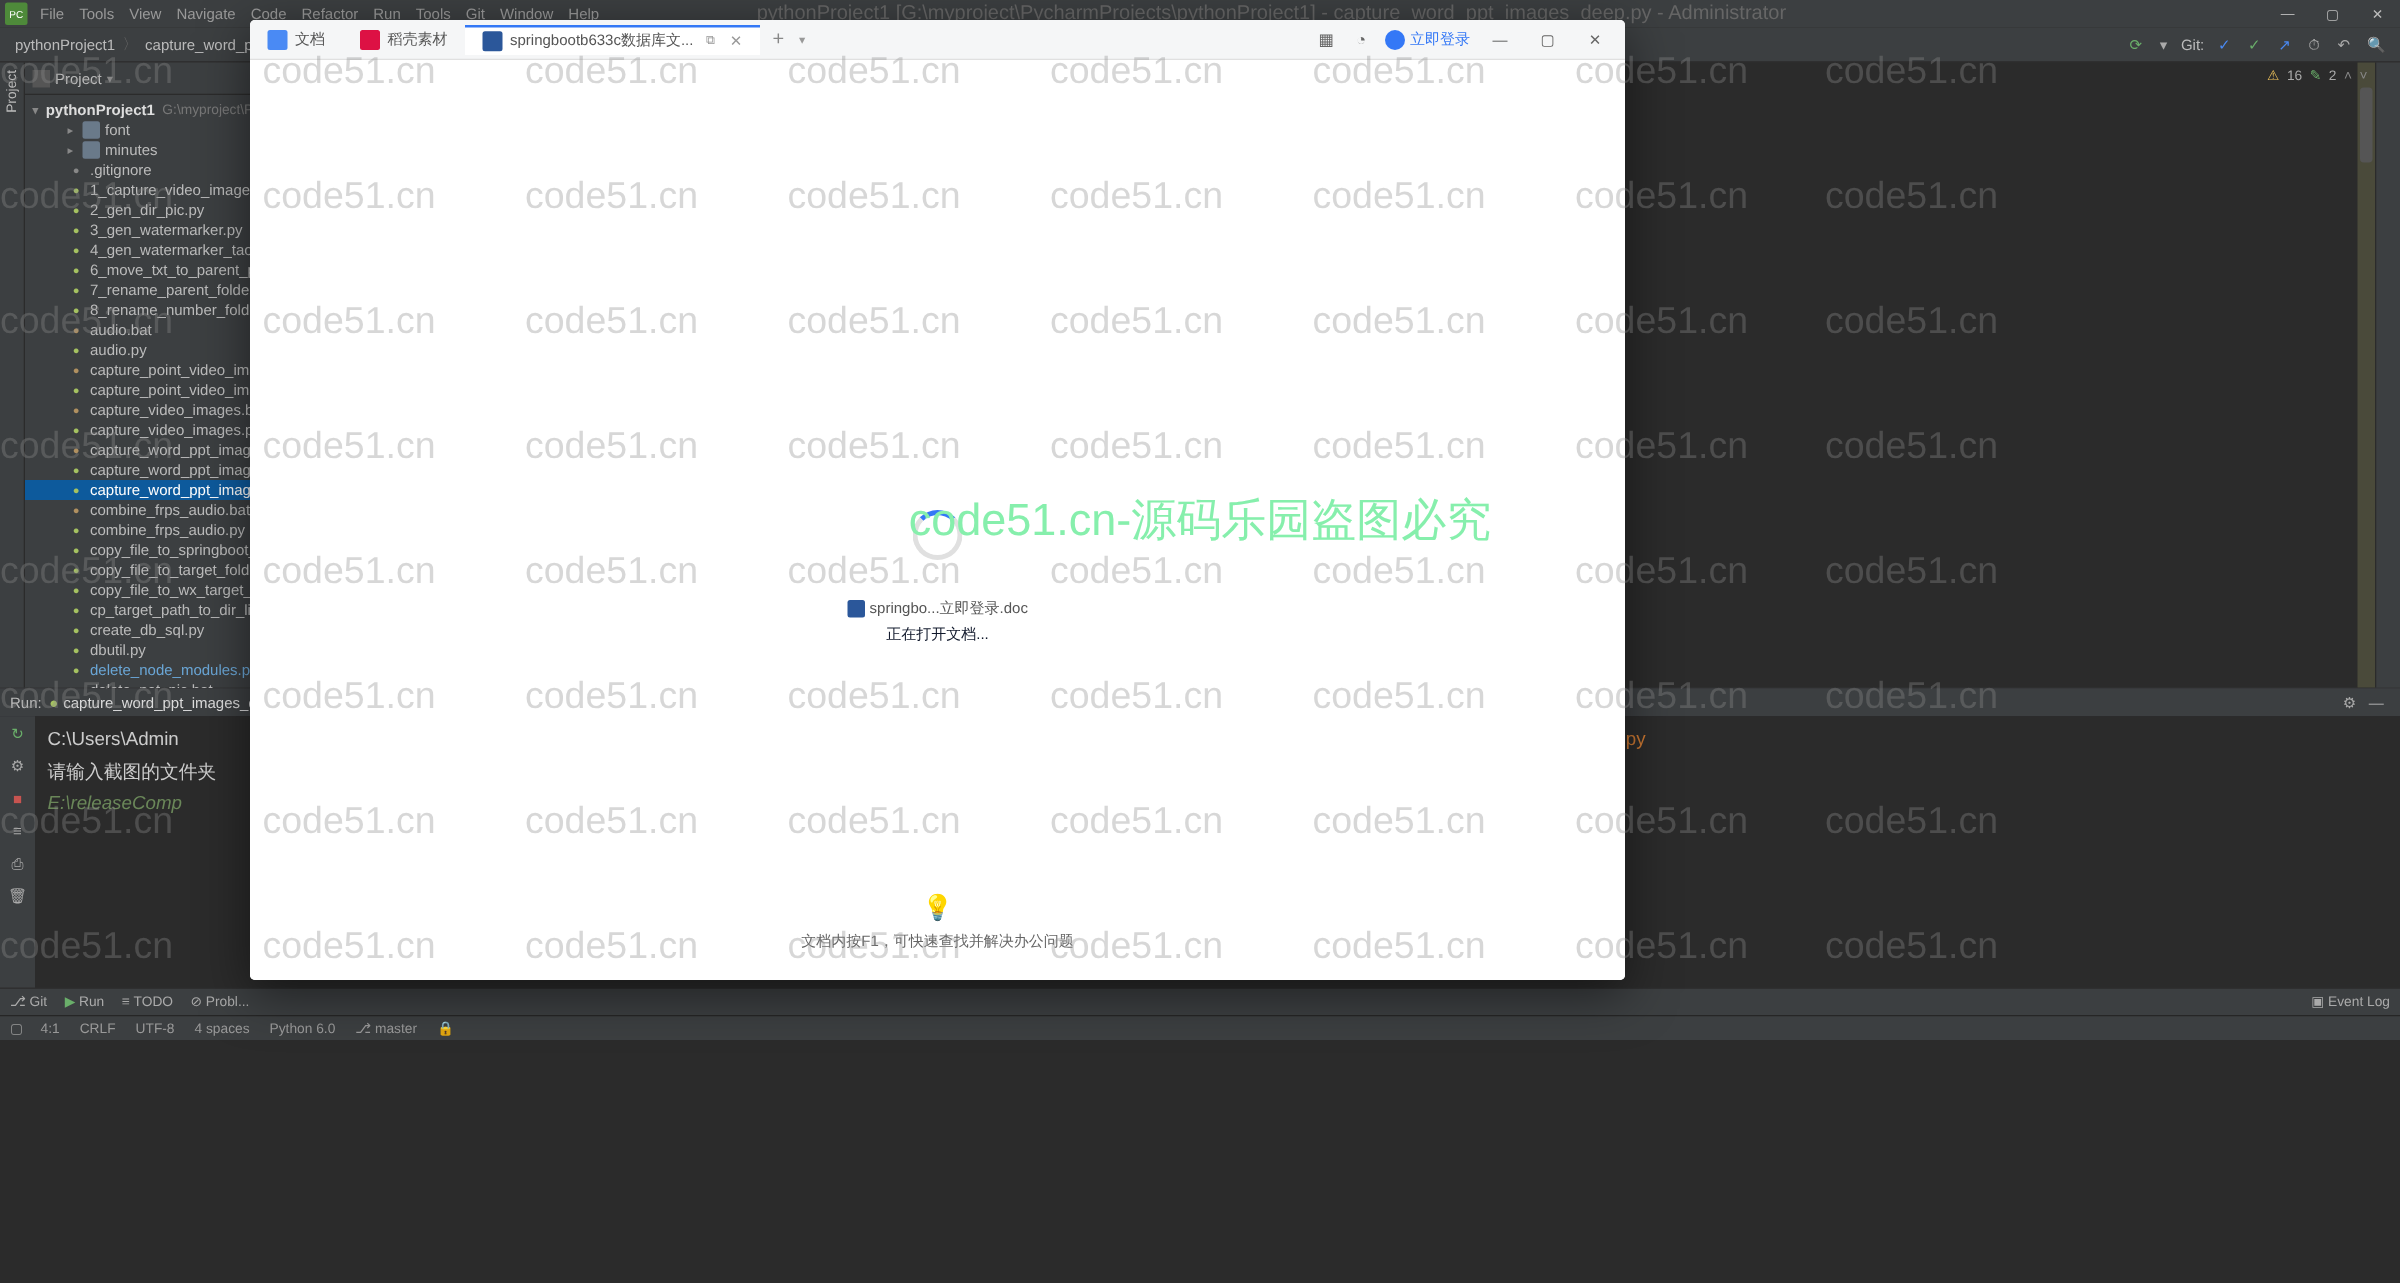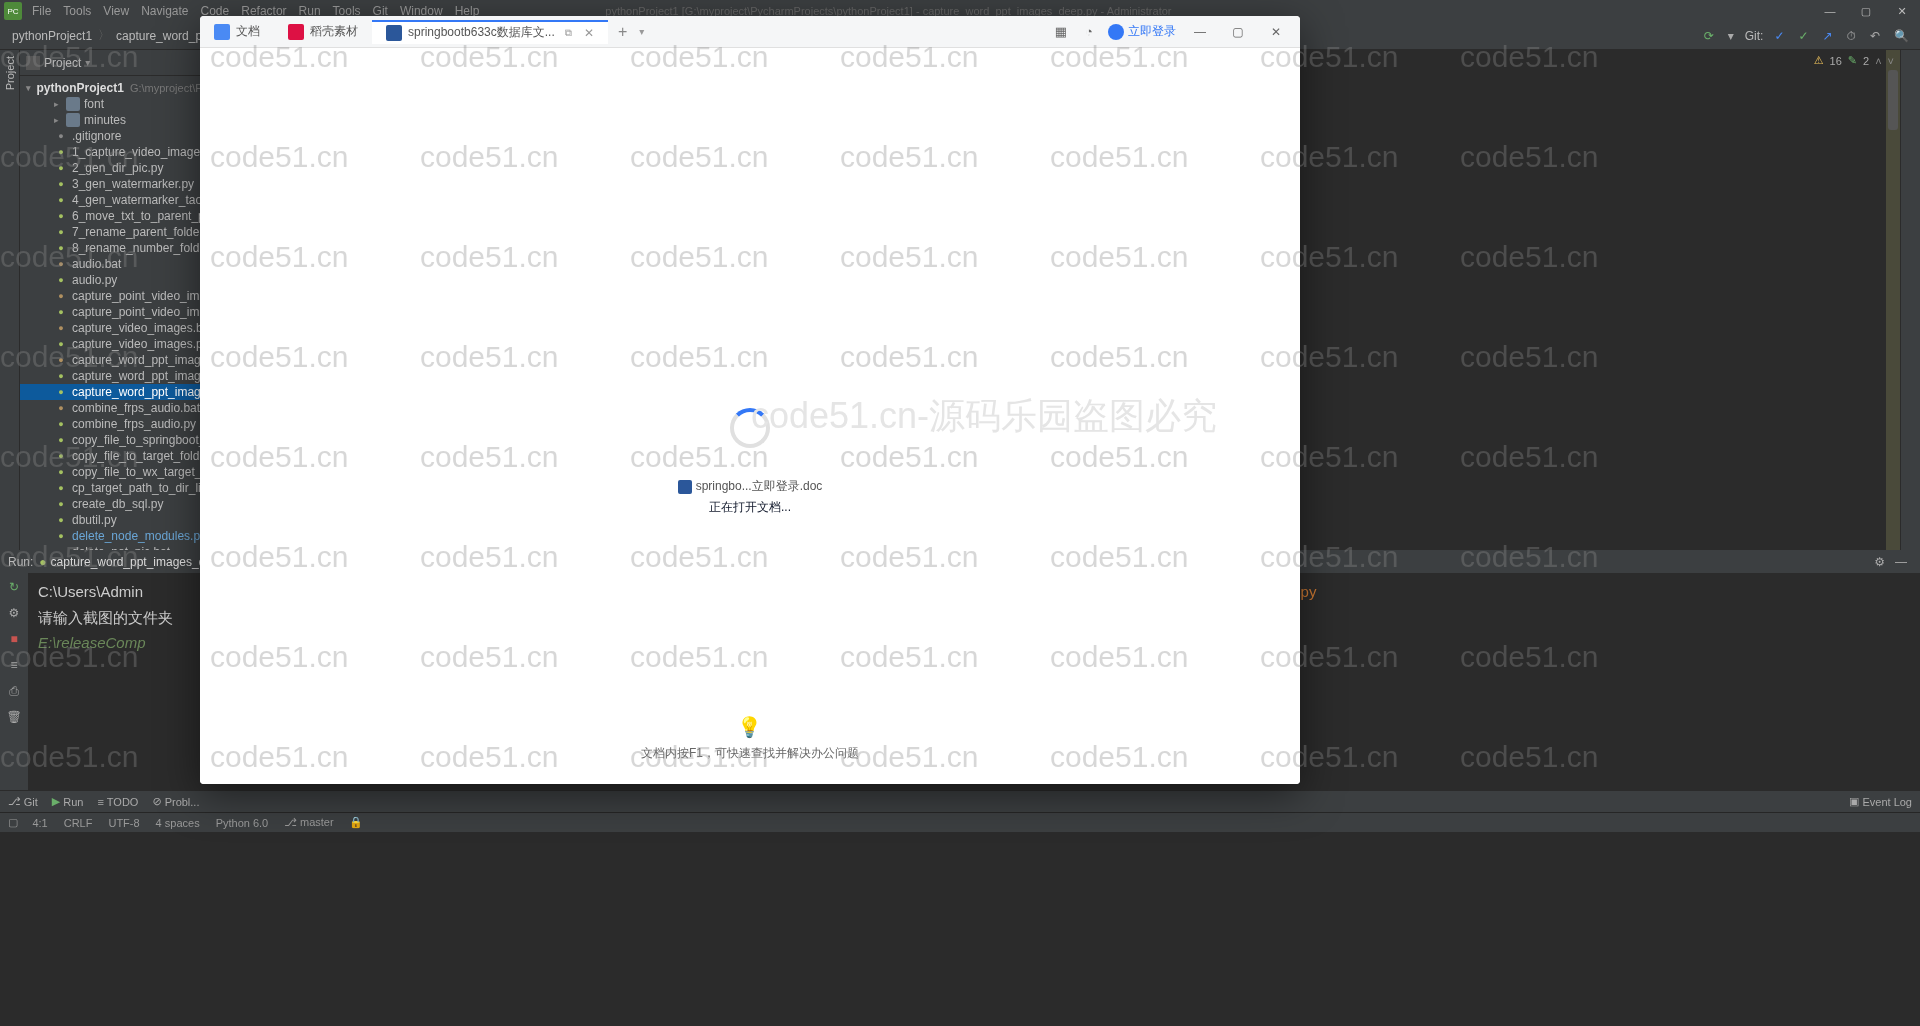--- a/index.html
+++ b/index.html
@@ -2,21 +2,21 @@
 <html><head>
 <meta charset="utf-8">
 <style>
 * { margin: 0; padding: 0; box-sizing: border-box; font-family: "Segoe UI", Arial, sans-serif; }
 body { width: 1920px; height: 1026px; background: #2b2b2b; color: #bbb; overflow: hidden; position: relative; }
 
 
 .menubar { height: 22px; background: #3c3f41; display: flex; align-items: center; font-size: 12px; color: #999; }
 .menubar .app-icon { width: 18px; height: 18px; margin: 0 4px; background: #4e8a3a; border-radius: 2px; display: inline-flex; align-items: center; justify-content: center; font-size: 8px; color: #fff; }
 .menubar .menu-item { padding: 0 6px; cursor: pointer; }
-.menubar .title-area { flex: 1; text-align: left; padding-left: 120px; color: #666; font-size: 11px; }
+.menubar .title-area { flex: 1; text-align: left; padding-left: 120px; color: #666; font-size: 16px; }
 .menubar .win-controls { display: flex; }
 .menubar .win-btn { width: 36px; height: 22px; display: flex; align-items: center; justify-content: center; cursor: pointer; color: #bbb; font-size: 11px; }
 
 
 .navrow { height: 28px; background: #3c3f41; border-bottom: 1px solid #2b2b2b; display: flex; align-items: center; font-size: 12px; padding: 0 8px; justify-content: space-between; }
 .navrow .crumbs { display: flex; align-items: center; color: #bbb; }
 .navrow .crumbs .crumb { padding: 0 4px; }
 .navrow .crumbs .sep { color: #666; padding: 0 2px; }
 .navrow .right-tools { display: flex; align-items: center; gap: 8px; color: #aaa; }
 .navrow .right-tools .tool { cursor: pointer; font-size: 12px; padding: 0 3px; }
@@ -115,21 +115,21 @@
 .doc-loading { position: absolute; top: 430px; text-align: center; font-size: 12px; color: #555; }
 .doc-loading .fname { display: flex; align-items: center; justify-content: center; gap: 4px; }
 .doc-loading .wicn { width: 14px; height: 14px; background: #2b579a; border-radius: 2px; }
 .doc-loading .stat { color: #0f172a; margin-top: 4px; }
 .doc-hint { position: absolute; bottom: 22px; text-align: center; font-size: 12px; color: #666; }
 .doc-hint .bulb { color: #f5a623; font-size: 20px; display: block; margin-bottom: 6px; }
 
 
 .watermark { position: absolute; inset: 0; pointer-events: none; z-index: 200; }
 .wm-text { position: absolute; color: rgba(140,140,140,0.35); font-size: 30px; font-family: Arial; }
-.wm-center { position: absolute; top: 392px; left: 50%; transform: translateX(-50%); color: #e5e5e5; font-size: 36px; font-family: SimHei, sans-serif; z-index: 201; white-space: nowrap; margin-left: 24px; }
+.wm-center { position: absolute; top: 392px; left: 50%; transform: translateX(-50%); color: #86efac; font-size: 36px; font-family: SimHei, sans-serif; z-index: 201; white-space: nowrap; }
 </style>
 </head>
 <body>
 
 <div class="menubar">
   <span class="app-icon">PC</span>
   <span class="menu-item">File</span>
   <span class="menu-item">Tools</span>
   <span class="menu-item">View</span>
   <span class="menu-item">Navigate</span>

